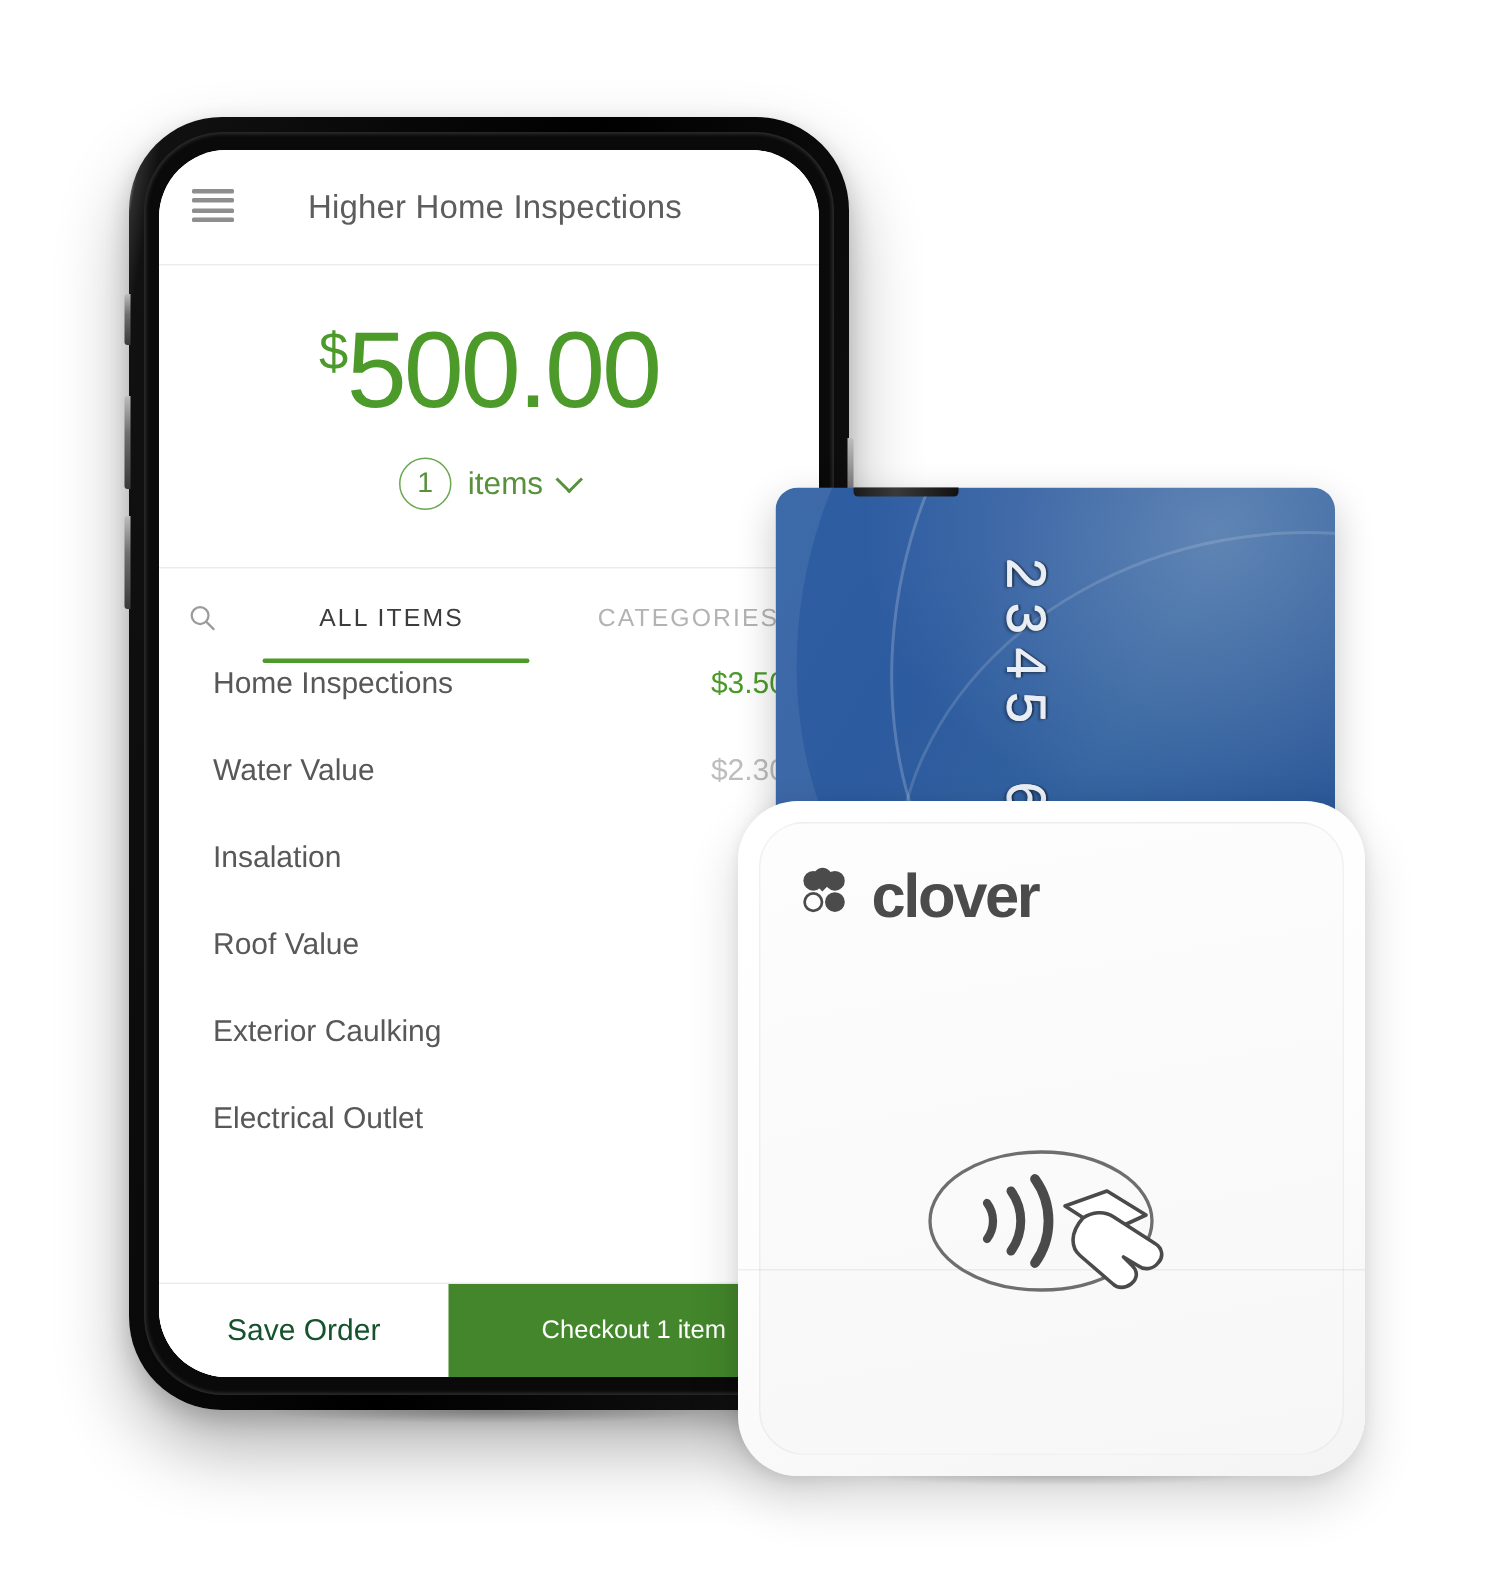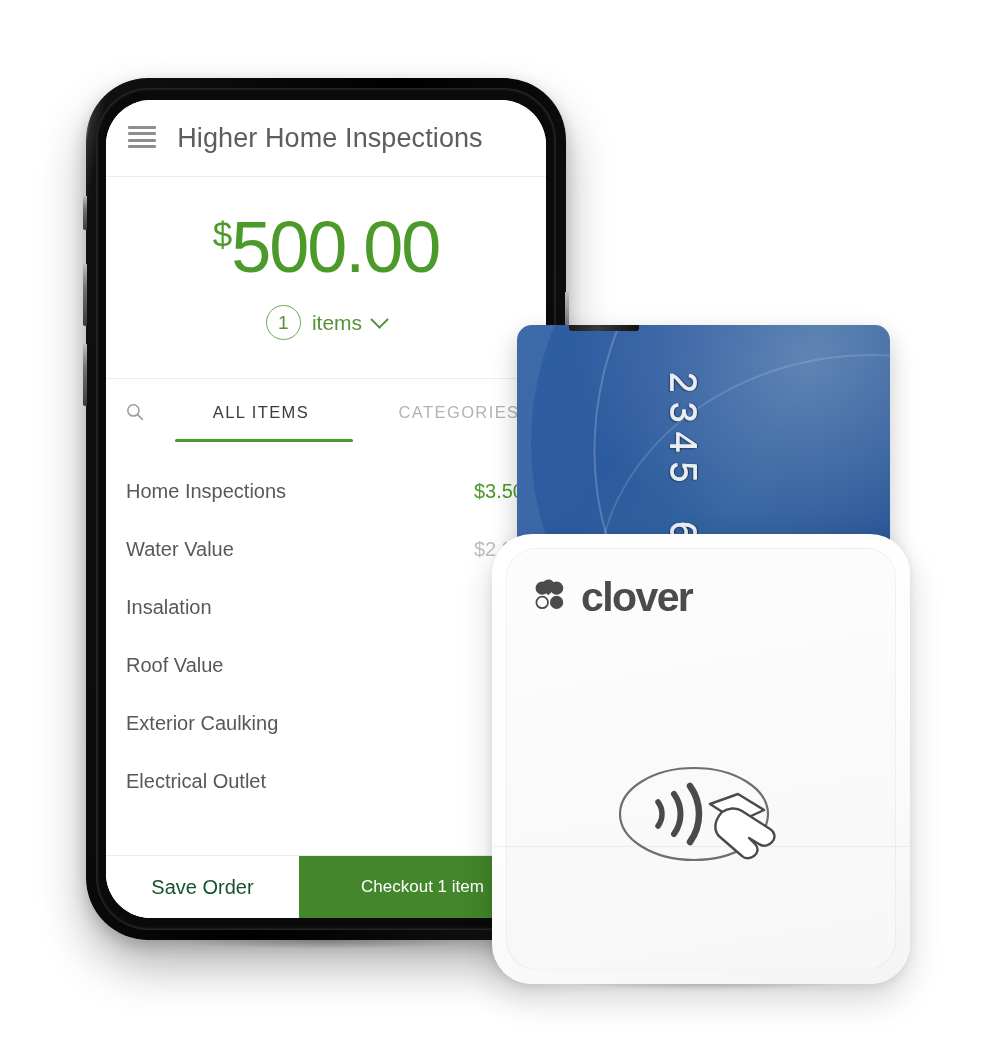--- a/index.html
+++ b/index.html
@@ -104,21 +104,21 @@
   }
   .hamburger i {
     display: block;
     height: 3px;
     border-radius: 1px;
     background: #8e8e8e;
   }
   .app-title {
     width: 100%;
     text-align: center;
-    font-size: 27px;
+    font-size: 22px;
     color: #5d5d5d;
     letter-spacing: 0.1px;
     padding-left: 8px;
   }
 
   
   .total-block {
     padding-top: 34px;
     text-align: center;
     background: #ffffff;
@@ -211,24 +211,25 @@
     height: 3px;
     background: #4c9a2a;
     border-radius: 2px;
   }
 
   
   .item-list { padding: 0 0 0 0; }
   .item-row {
     height: 58px;
     display: flex;
-    align-items: flex-end;
+    align-items: flex-start;
     justify-content: space-between;
     padding: 0 22px 0 20px;
     cursor: pointer;
+    margin-left: 16px;
   }
   .item-name {
     font-size: 20px;
     color: #58585a;
   }
   .item-price {
     font-size: 20px;
     color: #bdbdbd;
   }
   .item-row.selected .item-price { color: #4c9a2a; }

